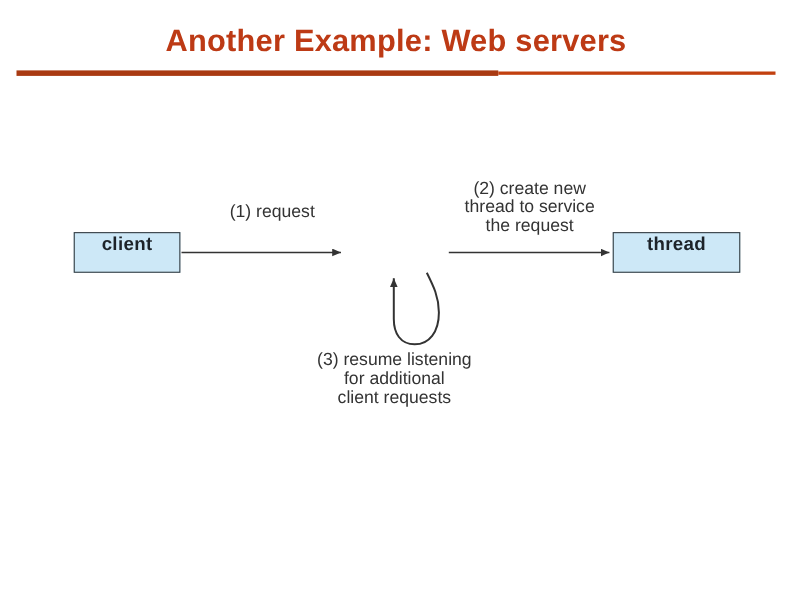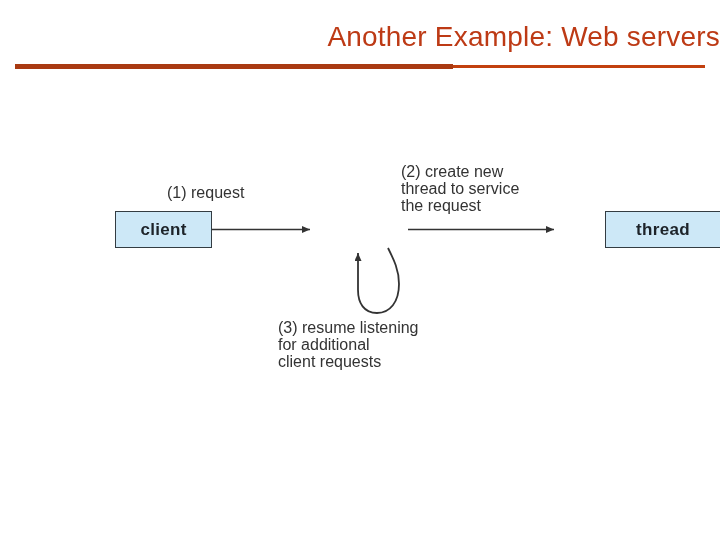--- a/index.html
+++ b/index.html
@@ -16,52 +16,52 @@
   body{
     background:#ffffff;
     font-family:"Liberation Sans",sans-serif;
     position:relative;
     overflow:hidden;
   }
   .slide{position:absolute;inset:0;}
   .title{
     position:absolute;
     top:21px;left:0;right:0;
-    text-align:right;
+    text-align:center;
     font-size:28px;
-    font-weight:normal;
+    font-weight:bold;
     color:var(--title-color);
     letter-spacing:0.2px;
   }
   .rule{position:absolute;}
   .rule-left{left:15px;top:64px;width:438px;height:5px;background:var(--rule-left-color);}
   .rule-right{left:453px;top:65px;width:252px;height:3px;background:var(--rule-right-color);}
 
   .diagram{position:absolute;inset:0;}
   .arrows{position:absolute;left:0;top:0;}
   .arrows line,.arrows path{stroke:var(--diagram-text);fill:none;}
   .arrows .head{fill:var(--diagram-text);stroke:none;}
 
   .box{
     position:absolute;
     top:211px;height:37px;
     background:var(--box-fill);
     border:1.6px solid var(--box-border);
-    display:flex;align-items:center;justify-content:center;
+    display:flex;align-items:flex-start;justify-content:center;
     font-size:17px;font-weight:bold;color:#1d2329;
     letter-spacing:0.3px;
-    margin-left:48px;
   }
   .box-client{left:67px;width:97px;}
   .box-server{left:312px;width:95px;}
   .box-thread{left:557px;width:116px;}
 
   .step-label{
     position:absolute;
     width:161px;
+    text-align:center;
     font-size:16px;
     line-height:17px;
     color:var(--diagram-text);
     white-space:pre-line;
   }
   .step1{left:167px;top:184px;}
   .step2{left:401px;top:163px;}
   .step3{left:278px;top:319px;}
 
   .footer{position:absolute;left:0;right:0;top:519px;height:21px;font-size:10px;color:var(--footer-text);}

